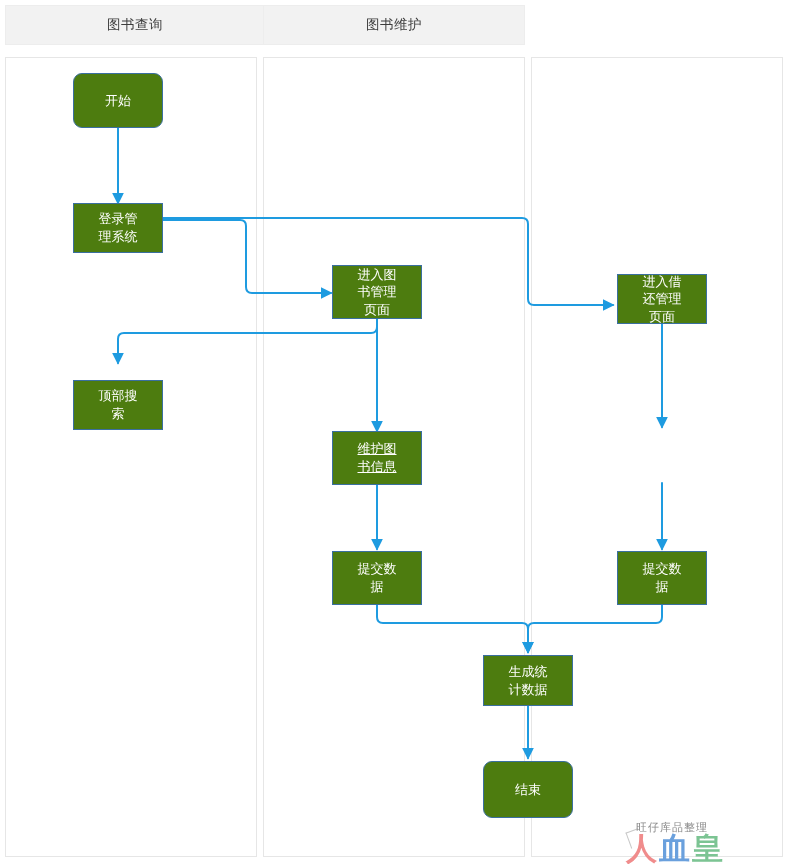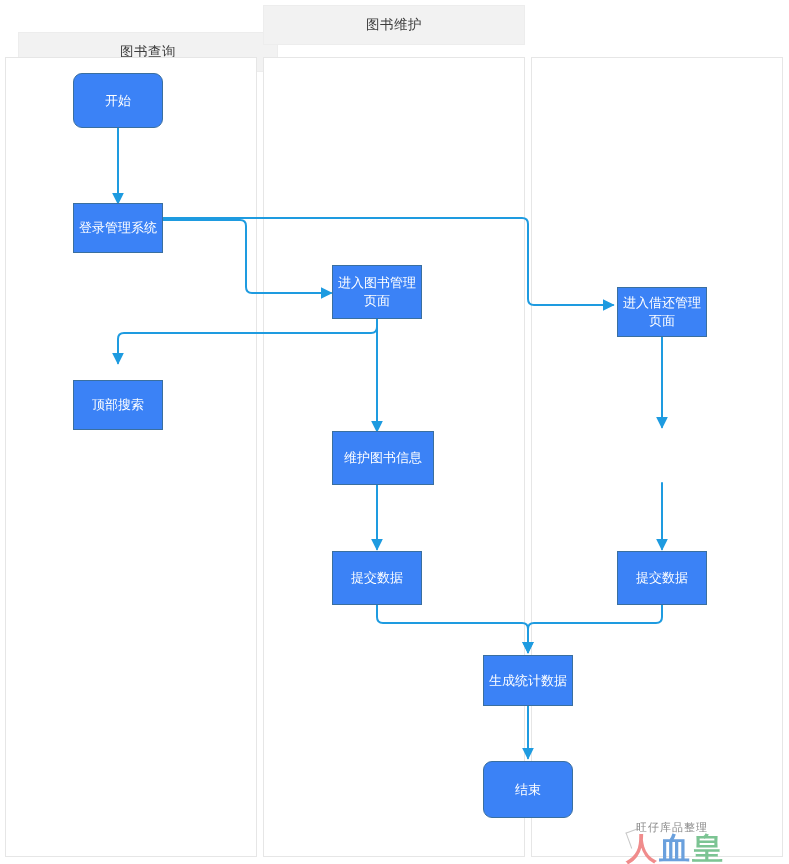--- a/index.html
+++ b/index.html
@@ -44,32 +44,32 @@
     top: 57px;
     height: 800px;
     background: #ffffff;
     border: 1px solid #e6e6e6;
     box-sizing: border-box;
   }
 
   
   .node {
     position: absolute;
-    background: #3b82f6;
+    background: #4d7c0f;
     border: 1px solid #3a6f9f;
     box-sizing: border-box;
     color: #ffffff;
     font-size: 13px;
     line-height: 1.35;
     display: flex;
     align-items: center;
     justify-content: center;
     text-align: center;
     z-index: 4;
-    padding: 2px 0;
+    padding: 2px 20px;
   }
   .node.rounded {
     border-radius: 9px;
   }
 
   
   #wires {
     position: absolute;
     left: 0; top: 0;
     width: 789px;
@@ -119,21 +119,21 @@
     border-top: 1px solid #9a9a9a;
     transform: rotate(-20deg);
     opacity: .55;
   }
 </style>
 </head>
 <body>
 
 <div id="canvas">
 
-  <div class="lane-header" style="left:18px;  width:260px;margin-top:27px;">
+  <div class="lane-header" style="left:5px;  width:260px;">
     <span>图书查询</span>
   </div>
   <div class="lane-header" style="left:263px; width:262px;">
     <span>图书维护</span>
   </div>
 
   <div class="lane-body" style="left:5px;  width:252px;"></div>
   <div class="lane-body" style="left:263px; width:262px;"></div>
   <div class="lane-body" style="left:531px; width:252px;"></div>
 
@@ -178,29 +178,29 @@
   </div>
 
   <div class="node" style="left:73px;  top:367px; width:90px; height:50px;margin-top:13px;">
     <span>顶部搜索</span>
   </div>
 
   <div class="node" style="left:332px; top:265px; width:90px; height:54px;">
     <span>进入图书管理页面</span>
   </div>
 
-  <div class="node" style="left:332px; top:431px; width:102px; height:54px;">
+  <div class="node" style="left:332px; top:431px; width:90px; height:54px;text-decoration:underline;">
     <span>维护图书信息</span>
   </div>
 
   <div class="node" style="left:332px; top:551px; width:90px; height:54px;">
     <span>提交数据</span>
   </div>
 
-  <div class="node" style="left:617px; top:287px; width:90px; height:50px;align-items:center;">
+  <div class="node" style="left:617px; top:274px; width:90px; height:50px;align-items:center;">
     <span>进入借还管理页面</span>
   </div>
 
 
   <div class="node" style="left:617px; top:551px; width:90px; height:54px;">
     <span>提交数据</span>
   </div>
 
   <div class="node" style="left:483px; top:655px; width:90px; height:51px;">
     <span>生成统计数据</span>

